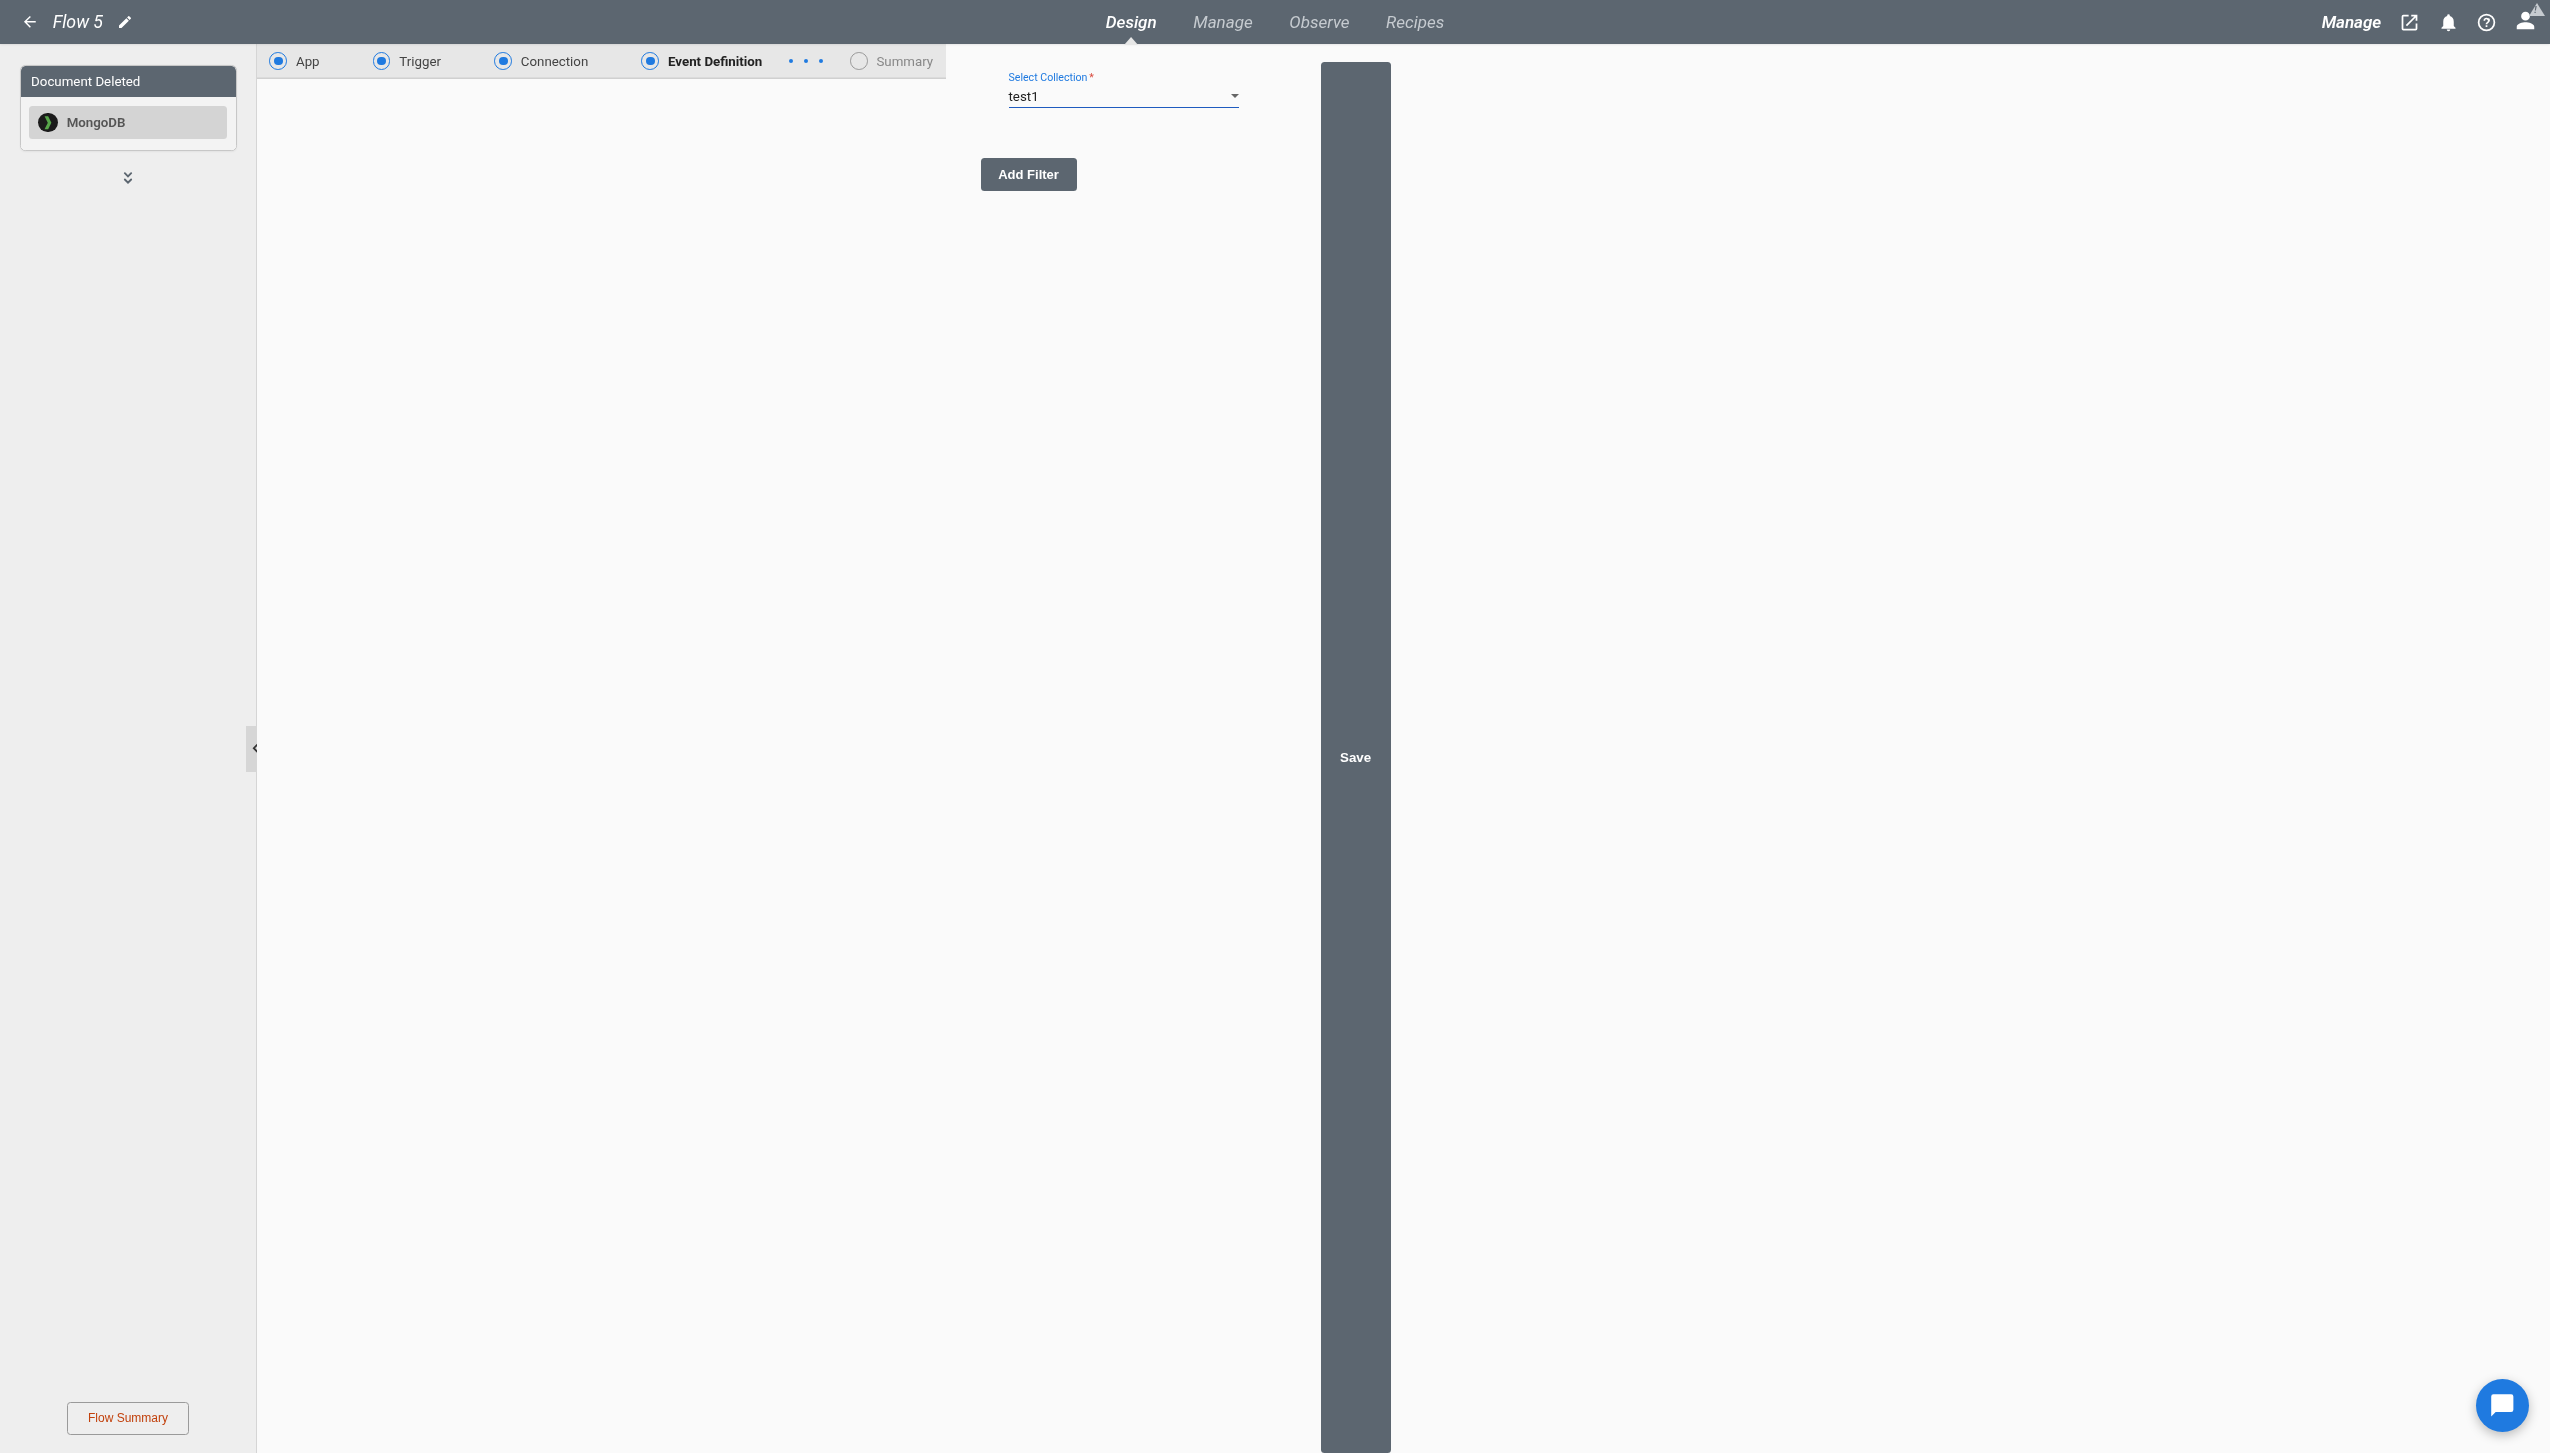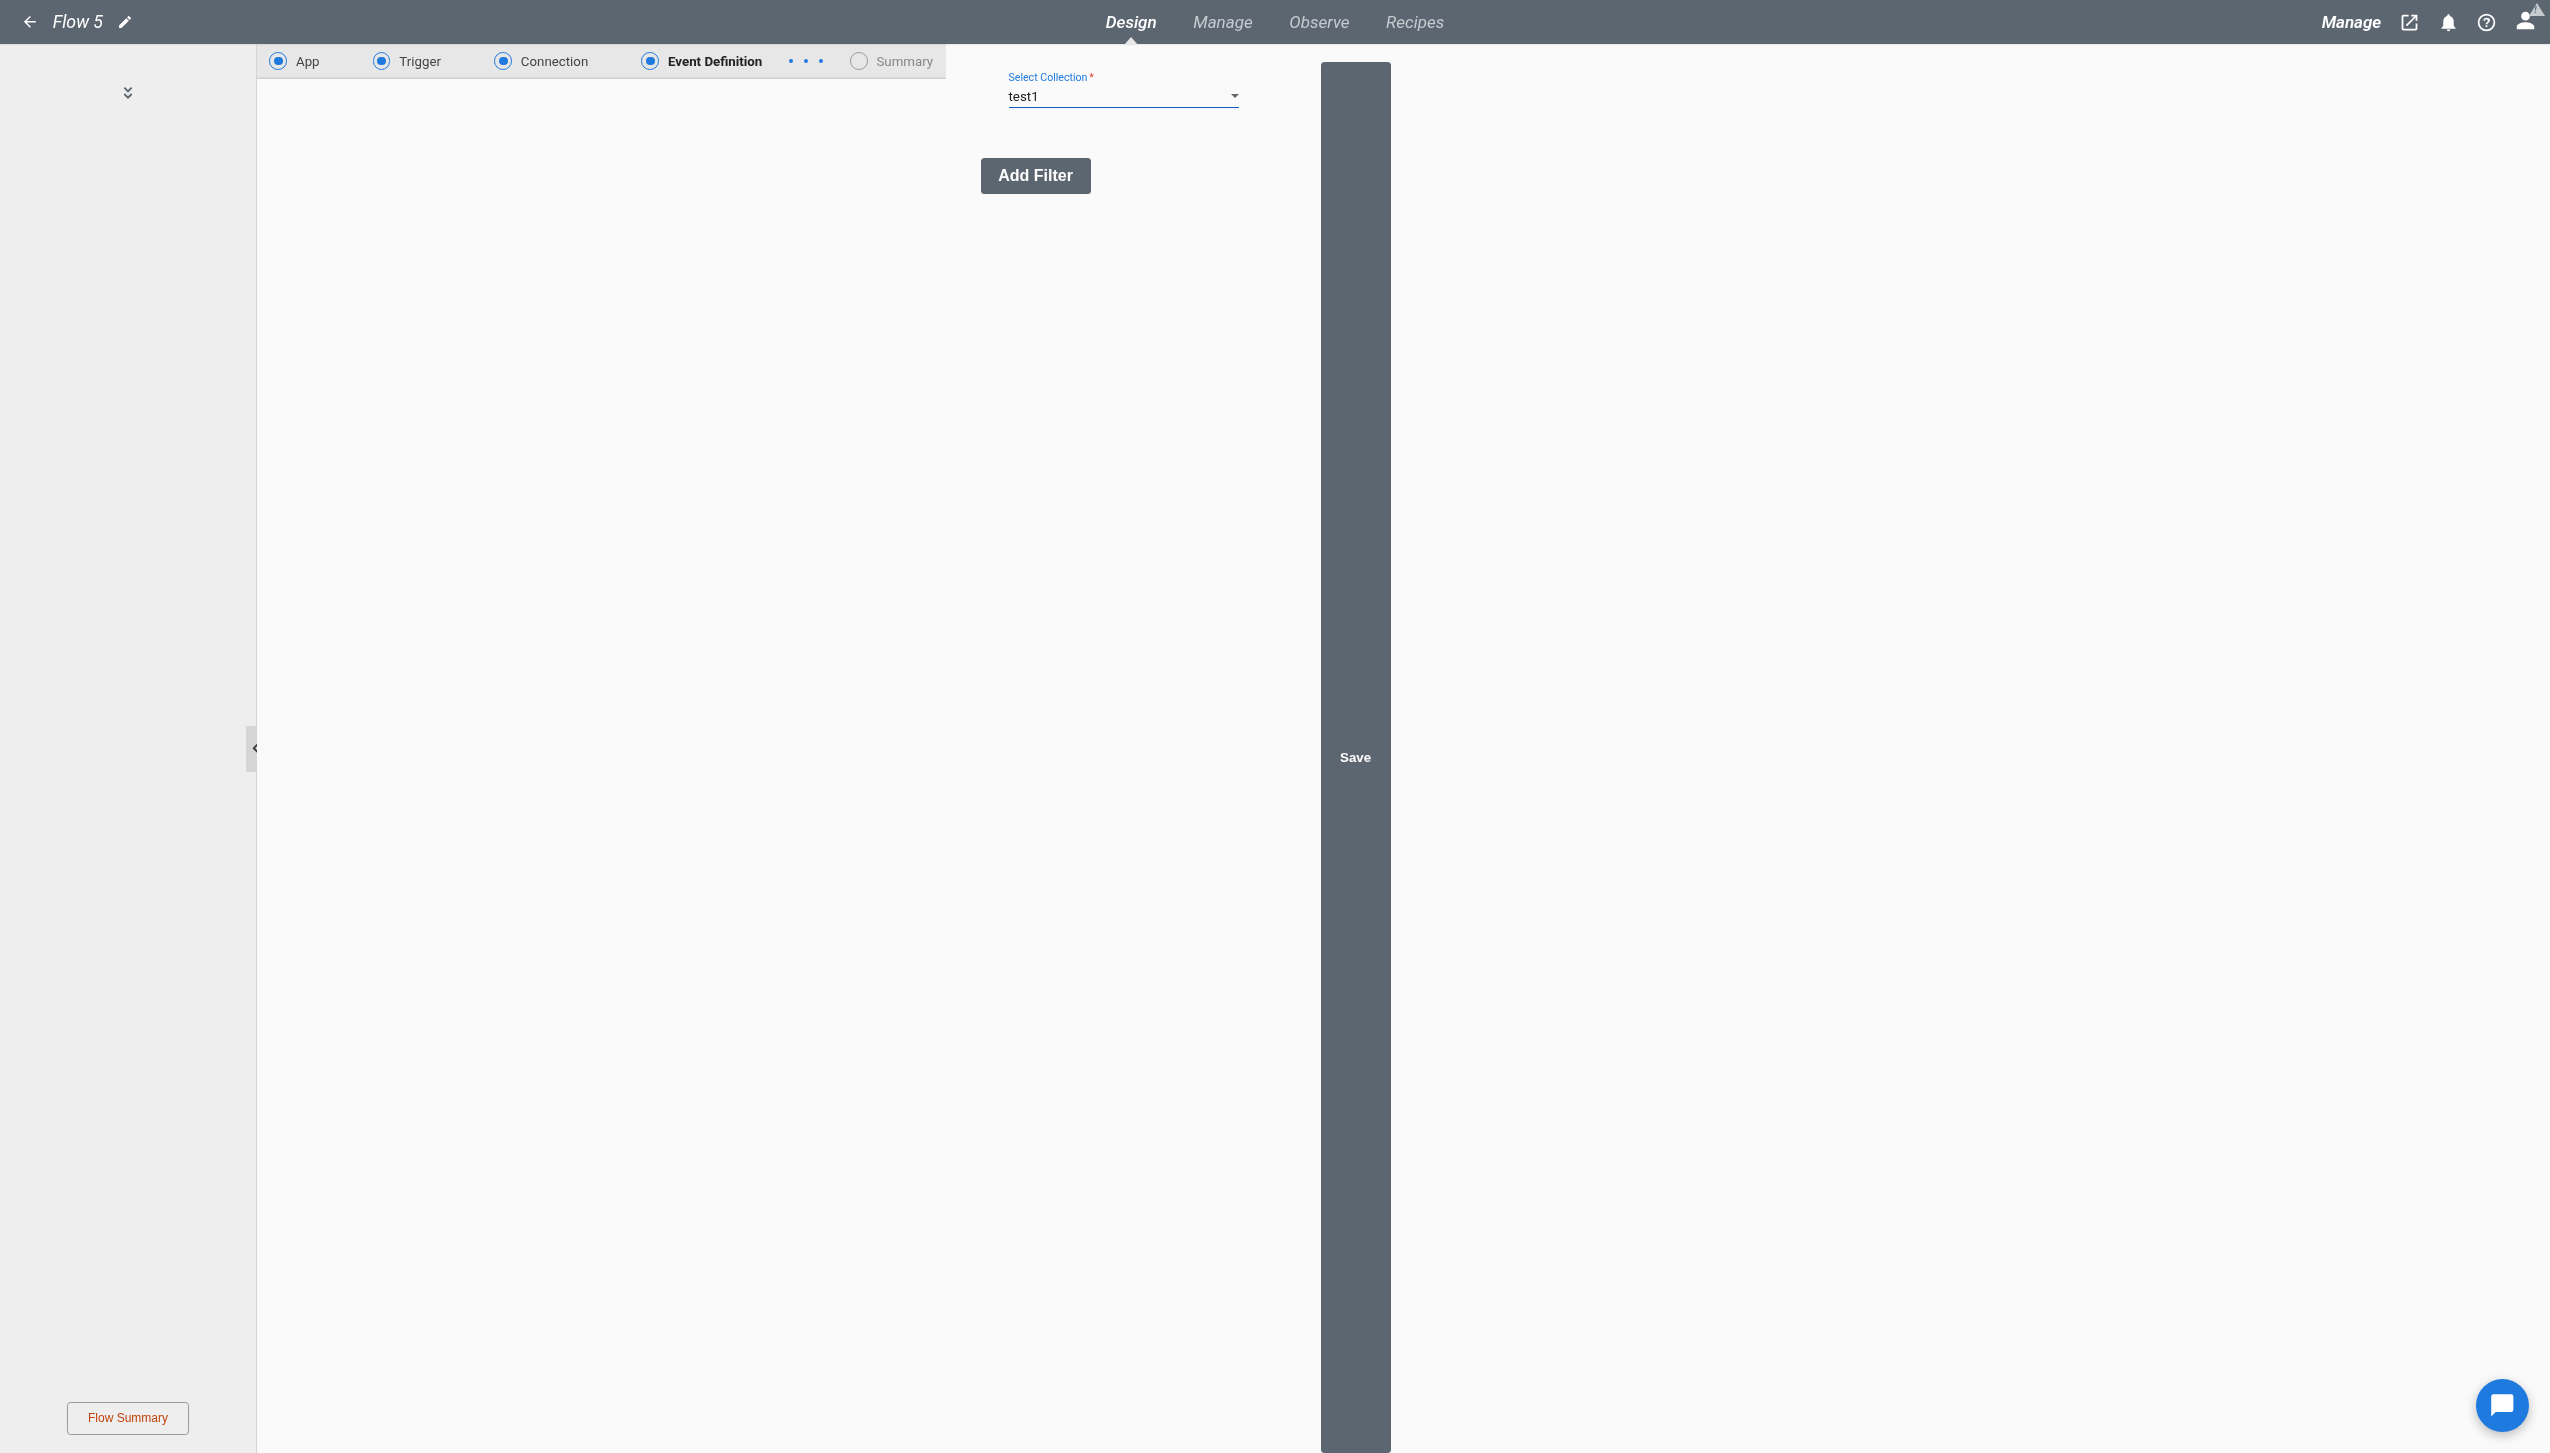--- a/index.html
+++ b/index.html
@@ -253,21 +253,21 @@
     border-top: 4.4px solid #666;
   }
 
   .add-filter-btn {
     margin-top: 50px;
     background: #5c6670;
     color: #fff;
     border: none;
     border-radius: 3.5px;
     padding: 8.9px 17.7px;
-    font-size: 16px;
+    font-size: 13px;
     font-weight: 600;
     cursor: pointer;
   }
 
   .save-row {
     display: flex;
     justify-content: flex-end;
     padding: 17.7px 97px 0 35px;
   }
   .save-btn {
@@ -333,20 +333,31 @@
         <path d="M12 12a5 5 0 1 0 0-10 5 5 0 0 0 0 10zm0 2c-3.33 0-10 1.67-10 5v3h20v-3c0-3.33-6.67-5-10-5z"></path>
       </svg>
       <span class="badge-triangle"></span>
     </span>
   </div>
 </div>
 
 <div class="body-row">
 
   <div class="sidebar">
+    <div class="card">
+      <div class="card-header">Document Deleted</div>
+      <div class="card-body">
+        <div class="app-chip">
+          <span class="mongo-icon">
+              <span class="mongo-leaf">❱</span>
+            </span>
+          <span>MongoDB</span>
+        </div>
+      </div>
+    </div>
 
     <div class="expand-all">
       <svg width="16" height="17.7" viewBox="0 0 24 28">
         <path d="M7 5l5 5 5-5" fill="none" stroke="#5c6670" stroke-width="3" stroke-linecap="round"></path>
         <path d="M7 15l5 5 5-5" fill="none" stroke="#5c6670" stroke-width="3" stroke-linecap="round"></path>
       </svg>
     </div>
 
     <button class="flow-summary-btn">Flow Summary</button>
 

